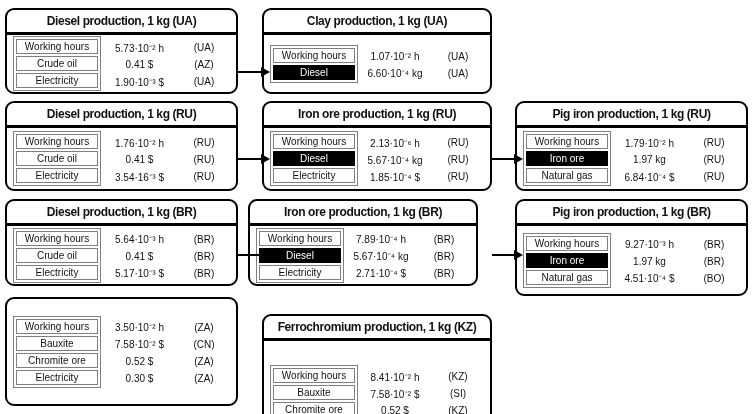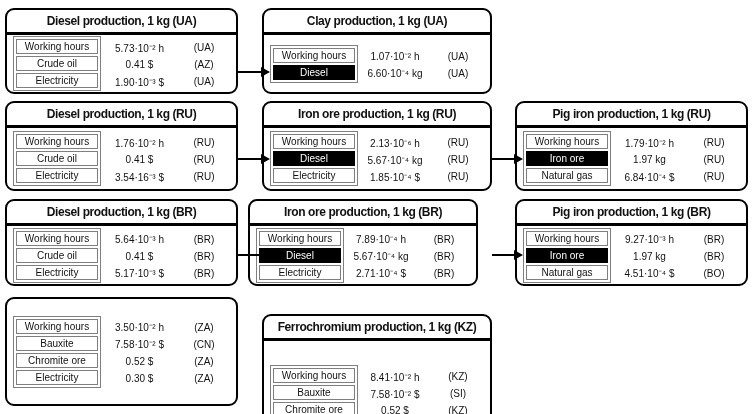--- a/index.html
+++ b/index.html
@@ -274,21 +274,21 @@
             </div>
             <div class="value-row">
               <div class="value">2.71·10⁻⁴ $</div>
               <div class="country">(BR)</div>
             </div>
           </div>
       </div>
     </div>
   </div>
 
-  <div class="box" style="left:515px;top:199px;width:233px;height:87px;">
+  <div class="box" style="left:515px;top:199px;width:233px;height:97px;">
     <div class="box-title">Pig iron production, 1 kg (BR)</div>
     <div class="box-body">
       <div class="ptable">
         <div class="label-col">
             <div class="label-cell">Working hours</div>
             <div class="label-cell highlight">Iron ore</div>
             <div class="label-cell">Natural gas</div>
           </div>
         <div class="value-col">
             <div class="value-row">

